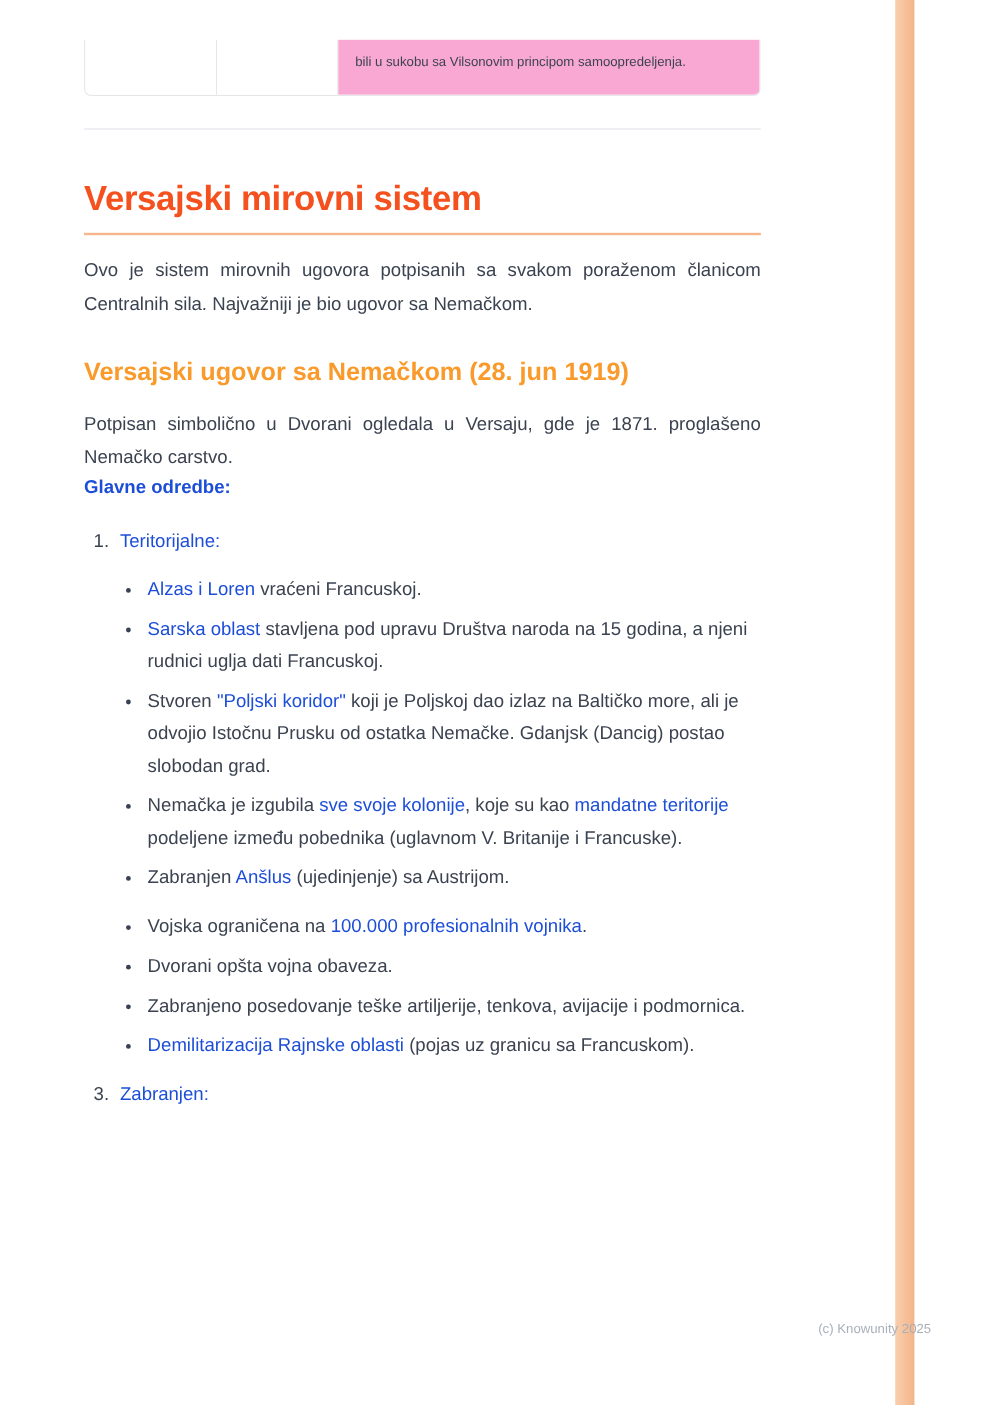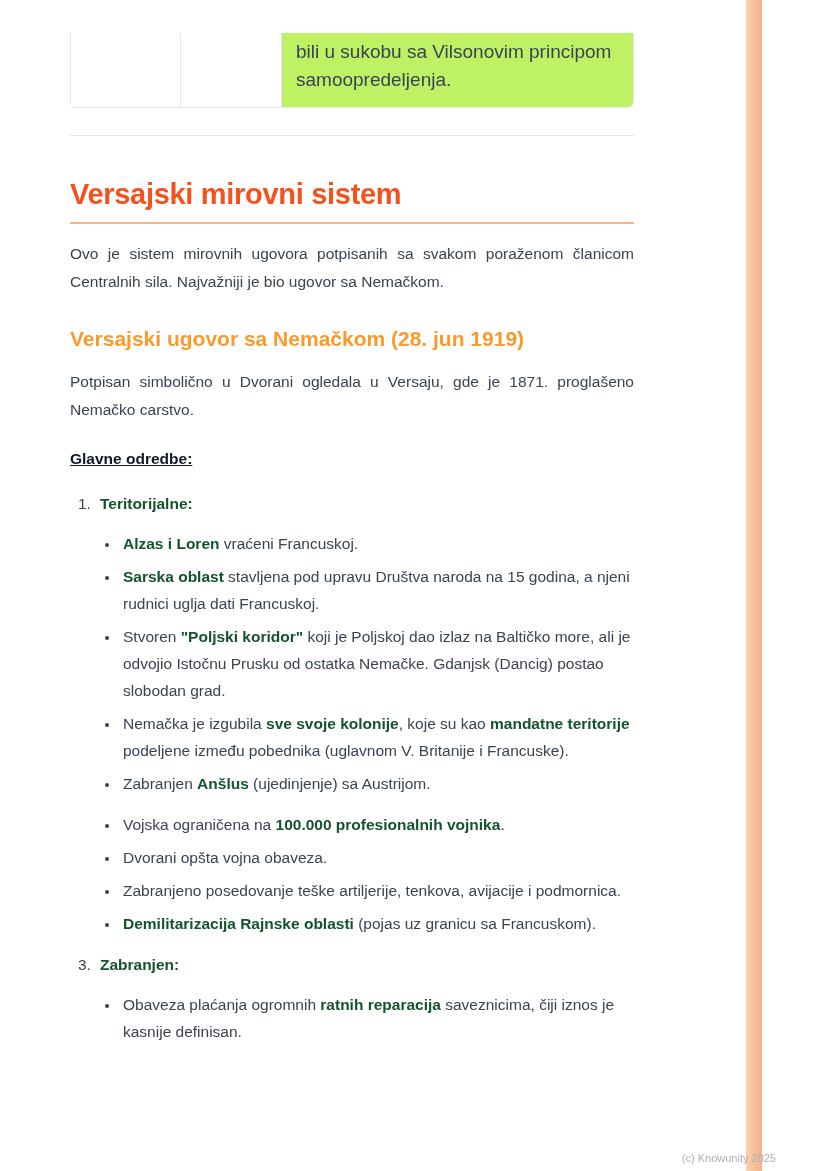--- a/index.html
+++ b/index.html
@@ -32,23 +32,23 @@
     border-top: none;
     border-radius: 0 0 6px 6px;
     overflow: hidden;
   }
   .cell { border-right: 1px solid #e5e7eb; }
   .cell.c1 { width: 110px; background: #ffffff; }
   .cell.c2 { width: 101px; background: #ffffff; }
   .cell.c3 {
     flex: 1;
     border-right: none;
-    background: #bef264;
+    background: #f9a8d4;
     padding: 5px 16px 13px 14px;
-    font-size: 19px;
+    font-size: 11px;
     line-height: 28px;
     color: #3b4351;
   }
   .divider { height: 1px; background: #e5e7eb; margin-top: 27px; }
   h1.page-title {
     margin-top: 42px;
     font-size: 29px;
     line-height: 32px;
     font-weight: 700;
     color: #f4511e;
@@ -63,47 +63,45 @@
     color: #3b4351;
   }
   h2.sub-title {
     margin-top: 30px;
     font-size: 21px;
     line-height: 26px;
     font-weight: 700;
     color: #f99a2b;
   }
   .label-bold {
-    margin-top: 24px;
     font-size: 15.5px;
     line-height: 22px;
     font-weight: 700;
-    color: #0f172a;
-    text-decoration: underline;
+    color: #1d4ed8;
   }
   .provisions {
     margin-top: 20px;
     font-size: 15.5px;
     line-height: 27px;
     color: #3b4351;
   }
   .prov-group + .prov-group { margin-top: 14px; }
   .prov-head { padding-left: 8px; }
   .prov-head .prov-num { margin-right: 9px; }
-  strong { font-weight: 700; color: #14532d; }
+  strong { font-weight: 400; color: #1d4ed8; }
   .prov-ul {
     list-style: disc;
     margin: 13px 0 0 0;
     padding-left: 50px;
   }
   .prov-ul li { margin-bottom: 6px; padding-left: 3px; }
   .prov-ul li::marker { color: #374151; font-size: 14px; }
   .footer {
     position: absolute;
-    top: 1152px;
+    top: 1102px;
     right: 52px;
     font-size: 11px;
     color: #aab0ba;
     z-index: 2;
   }
 </style>
 </head>
 <body>
 
 <div class="page">
@@ -145,23 +143,20 @@
         <div class="prov-group">
           <ul class="prov-ul">
             <li><span>Vojska ograničena na </span><strong>100.000 profesionalnih vojnika</strong><span>.</span></li>
             <li><span>Dvorani opšta vojna obaveza.</span></li>
             <li><span>Zabranjeno posedovanje teške artiljerije, tenkova, avijacije i podmornica.</span></li>
             <li><strong>Demilitarizacija Rajnske oblasti</strong><span> (pojas uz granicu sa Francuskom).</span></li>
           </ul>
         </div>
         <div class="prov-group">
           <div class="prov-head"><span class="prov-num">3.</span><strong>Zabranjen:</strong></div>
-          <ul class="prov-ul">
-            <li><span>Obaveza plaćanja ogromnih </span><strong>ratnih reparacija</strong><span> saveznicima, čiji iznos je kasnije definisan.</span></li>
-          </ul>
         </div>
       </div>
 
   </div>
 
   <div class="footer">(c) Knowunity 2025</div>
 
 </div>
 
 </body></html>

